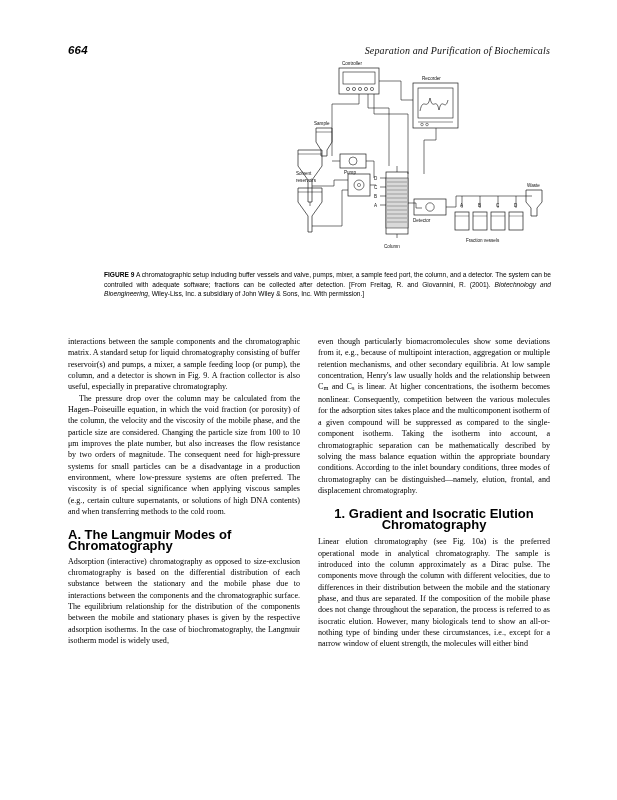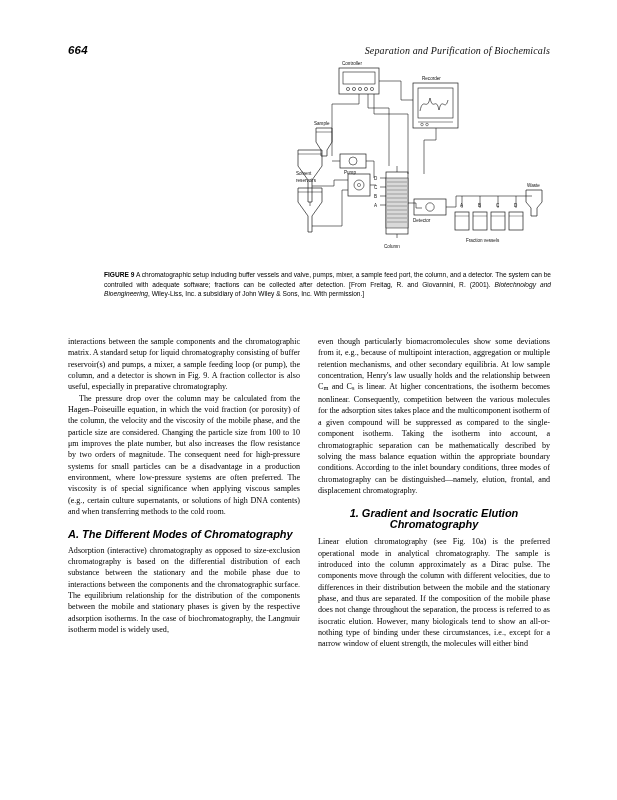--- a/index.html
+++ b/index.html
@@ -85,25 +85,24 @@
   .col.right { left: 318px; }
 
   .col p {
     margin: 0 0 0 0;
     text-indent: 11px;
   }
   .col p.noindent { text-indent: 0; }
   .col h3 {
     margin: 11px 0 5px 0;
     font-family: "Liberation Sans", sans-serif;
-    font-size: 11px;
+    font-size: 13px;
     font-weight: bold;
     text-align: left;
     line-height: 11px;
-    font-style: italic;
   }
   .col h3.center {
     text-align: center;
     margin: 12px 0 6px 0;
   }
   .sub { font-size: 6.4px; vertical-align: -0.22em; }
 </style>
 </head>
 <body>
 
@@ -234,21 +233,21 @@
   </div>
 
   <div class="figure-caption">
     <span class="fignum">FIGURE 9</span>
     <span>A chromatographic setup including buffer vessels and valve, pumps, mixer, a sample feed port, the column, and a detector. The system can be controlled with adequate software; fractions can be collected after detection. [From Freitag, R. and Giovannini, R. (2001). </span><i>Biotechnology and Bioengineering</i><span>, Wiley-Liss, Inc. a subsidiary of John Wiley &amp; Sons, Inc. With permission.]</span>
   </div>
 
   <div class="col left">
     <p class="noindent">interactions between the sample components and the chromatographic matrix. A standard setup for liquid chromatography consisting of buffer reservoir(s) and pumps, a mixer, a sample feeding loop (or pump), the column, and a detector is shown in Fig. 9. A fraction collector is also useful, especially in preparative chromatography.</p>
     <p>The pressure drop over the column may be calculated from the Hagen–Poiseuille equation, in which the void fraction (or porosity) of the column, the velocity and the viscosity of the mobile phase, and the particle size are considered. Changing the particle size from 100 to 10 μm improves the plate number, but also increases the flow resistance by two orders of magnitude. The consequent need for high-pressure systems for small particles can be a disadvantage in a production environment, where low-pressure systems are often preferred. The viscosity is of special significance when applying viscous samples (e.g., certain culture supernatants, or solutions of high DNA contents) and when transferring methods to the cold room.</p>
-    <h3>A. The Different Modes of Chromatography</h3>
+    <h3>A. The Langmuir Modes of Chromatography</h3>
     <p class="noindent">Adsorption (interactive) chromatography as opposed to size-exclusion chromatography is based on the differential distribution of each substance between the stationary and the mobile phase due to interactions between the components and the chromatographic surface. The equilibrium relationship for the distribution of the components between the mobile and stationary phases is given by the respective adsorption isotherms. In the case of biochromatography, the Langmuir isotherm model is widely used,</p>
   </div>
 
   <div class="col right">
     <p class="noindent"><span>even though particularly biomacromolecules show some deviations from it, e.g., because of multipoint interaction, aggregation or multiple retention mechanisms, and other secondary equilibria. At low sample concentration, Henry's law usually holds and the relationship between C</span><span class="sub">m</span><span> and C</span><span class="sub">s</span><span> is linear. At higher concentrations, the isotherm becomes nonlinear. Consequently, competition between the various molecules for the adsorption sites takes place and the multicomponent isotherm of a given compound will be suppressed as compared to the single-component isotherm. Taking the isotherm into account, a chromatographic separation can be mathematically described by solving the mass balance equation within the appropriate boundary conditions. According to the inlet boundary conditions, three modes of chromatography can be distinguished—namely, elution, frontal, and displacement chromatography.</span></p>
     <h3 class="center">1. Gradient and Isocratic Elution Chromatography</h3>
     <p class="noindent">Linear elution chromatography (see Fig. 10a) is the preferred operational mode in analytical chromatography. The sample is introduced into the column approximately as a Dirac pulse. The components move through the column with different velocities, due to differences in their distribution between the mobile and the stationary phase, and thus are separated. If the composition of the mobile phase does not change throughout the separation, the process is referred to as isocratic elution. However, many biologicals tend to show an all-or-nothing type of binding under these circumstances, i.e., except for a narrow window of eluent strength, the molecules will either bind</p>
   </div>
 
 </div>

